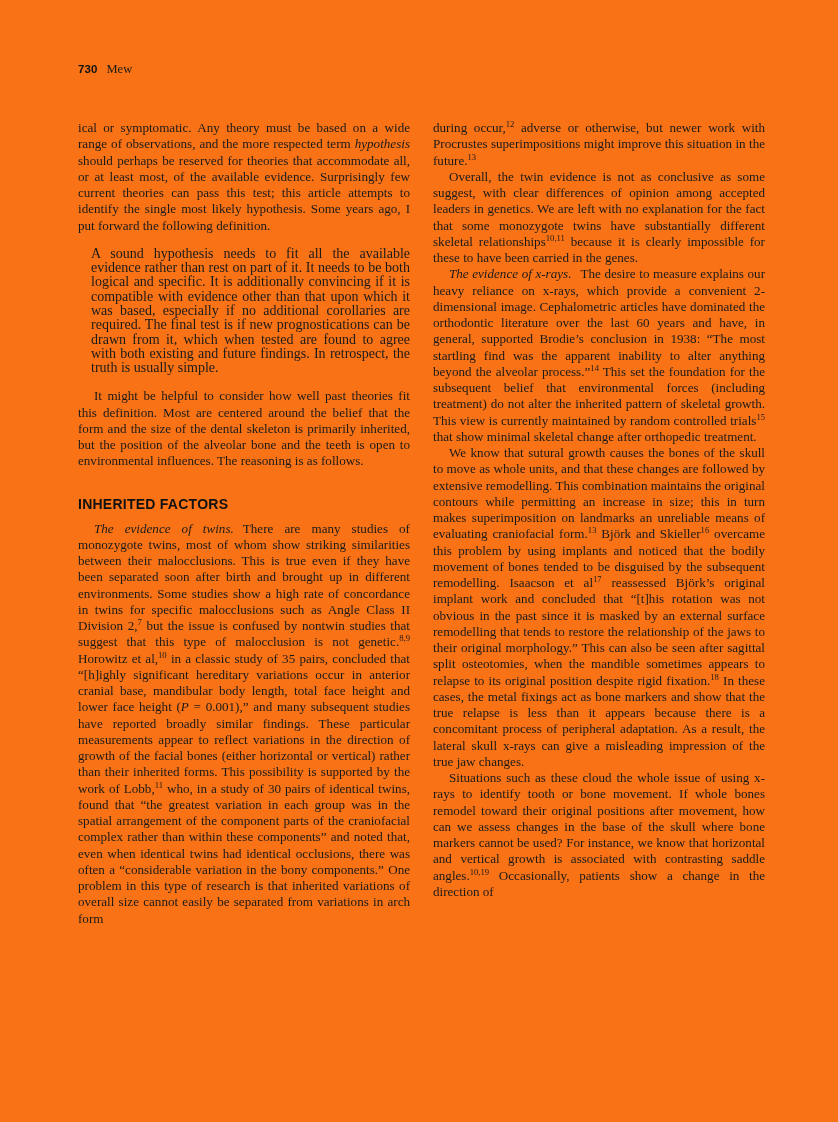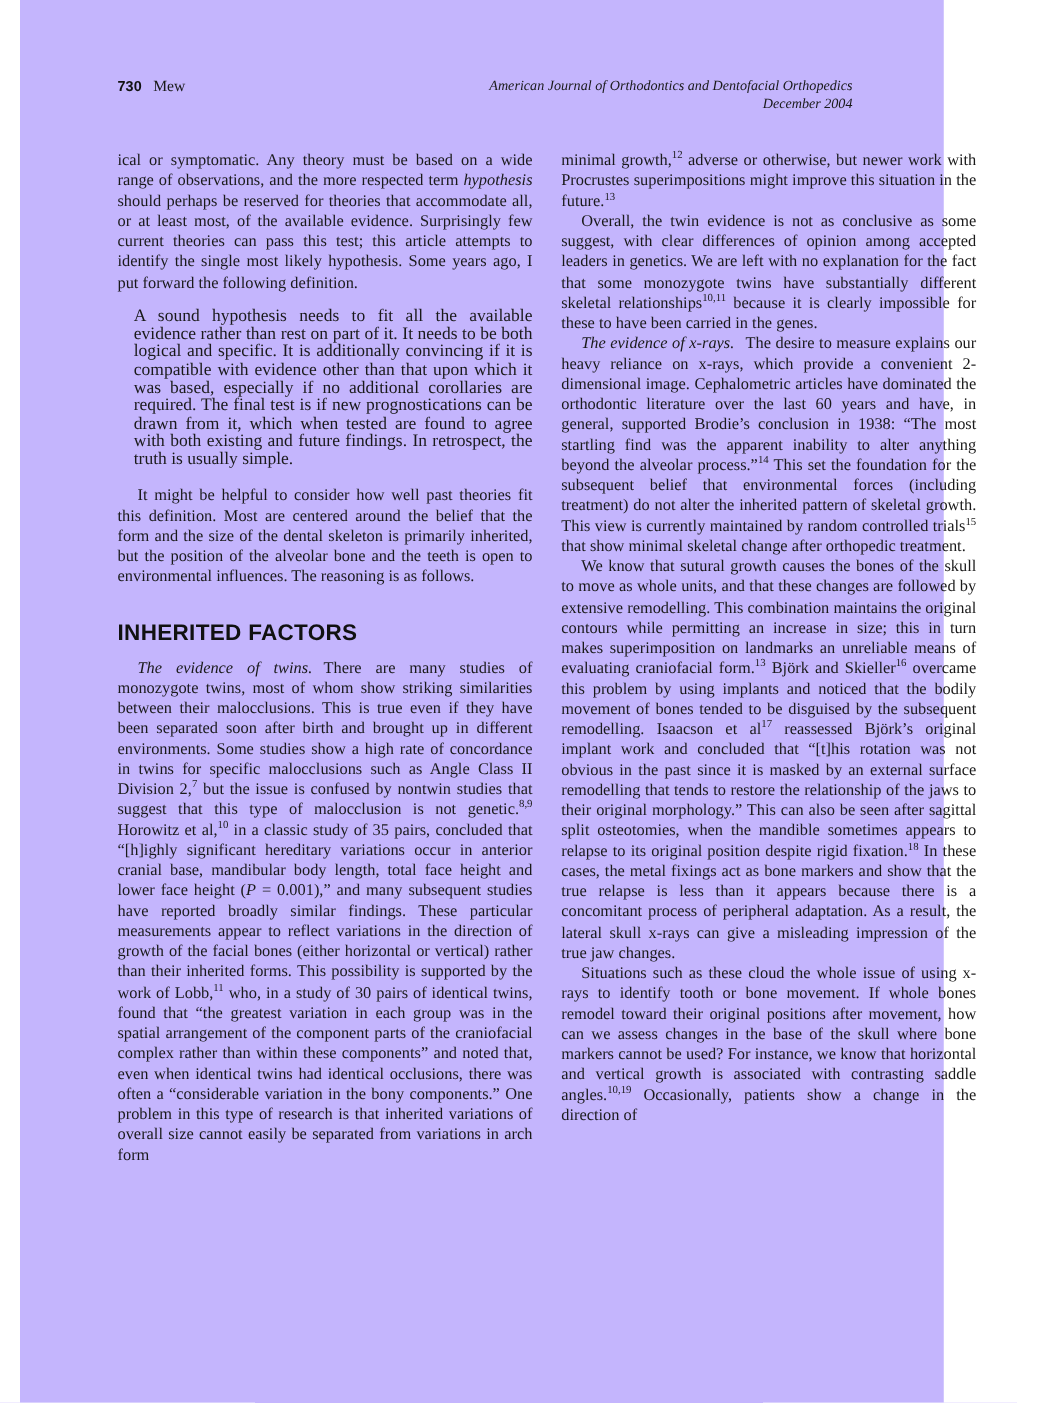--- a/index.html
+++ b/index.html
@@ -9,26 +9,25 @@
   }
   body {
     width: 838px;
     height: 1122px;
     overflow: hidden;
     font-family: "Liberation Serif", serif;
     color: #1a1a1a;
   }
   .page {
     position: relative;
-    width: 739px;
+    width: 838px;
     height: 1122px;
-    background: #c4b5fd;
+    background: #f97316;
     box-sizing: border-box;
     padding: 0;
-    margin-left: 16px;
   }
 
   
   .running-head {
     position: absolute;
     left: 78px;
     right: 73px;
     top: 62px;
     height: 40px;
     display: flex;
@@ -94,21 +93,21 @@
     color: #1a1a1a;
   }
   .quote-block {
     margin: 13px 0 13px 13px;
     width: 319px;
   }
   h2.section-head {
     margin: 26px 0 9px 0;
     font-family: "Liberation Sans", sans-serif;
     font-weight: bold;
-    font-size: 18px;
+    font-size: 14px;
     letter-spacing: 0.25px;
     color: #111;
     text-transform: uppercase;
   }
   .run-in {
     font-style: italic;
   }
   .run-in-gap {
     display: inline-block;
     width: 9px;
@@ -122,24 +121,20 @@
 </head>
 <body>
 
 <div class="page">
 
   <div class="running-head">
     <div class="rh-left">
       <span class="rh-pageno">730</span>
       <span class="rh-author">Mew</span>
     </div>
-    <div class="rh-right">
-      <div>American Journal of Orthodontics and Dentofacial Orthopedics</div>
-      <div>December 2004</div>
-    </div>
   </div>
 
   <div class="columns">
 
     <div class="col">
 
       <p class="body"><span>ical or symptomatic. Any theory must be based on a wide range of observations, and the more respected term </span><em>hypothesis</em><span> should perhaps be reserved for theories that accommodate all, or at least most, of the available evidence. Surprisingly few current theories can pass this test; this article attempts to identify the single most likely hypothesis. Some years ago, I put forward the following definition.</span></p>
 
       <div class="quote-block">
         <p class="quote">A sound hypothesis needs to fit all the available evidence rather than rest on part of it. It needs to be both logical and specific. It is additionally convincing if it is compatible with evidence other than that upon which it was based, especially if no additional corollaries are required. The final test is if new prognostications can be drawn from it, which when tested are found to agree with both existing and future findings. In retrospect, the truth is usually simple.</p>
@@ -148,21 +143,21 @@
       <p class="body indent">It might be helpful to consider how well past theories fit this definition. Most are centered around the belief that the form and the size of the dental skeleton is primarily inherited, but the position of the alveolar bone and the teeth is open to environmental influences. The reasoning is as follows.</p>
 
       <h2 class="section-head">INHERITED FACTORS</h2>
 
       <p class="body indent"><span class="run-in">The evidence of twins.</span><span class="run-in-gap"></span><span>There are many studies of monozygote twins, most of whom show striking similarities between their malocclusions. This is true even if they have been separated soon after birth and brought up in different environments. Some studies show a high rate of concordance in twins for specific malocclusions such as Angle Class II Division 2,</span><sup>7</sup><span> but the issue is confused by nontwin studies that suggest that this type of malocclusion is not genetic.</span><sup>8,9</sup><span> Horowitz et al,</span><sup>10</sup><span> in a classic study of 35 pairs, concluded that “[h]ighly significant hereditary variations occur in anterior cranial base, mandibular body length, total face height and lower face height (</span><em>P</em><span> = 0.001),” and many subsequent studies have reported broadly similar findings. These particular measurements appear to reflect variations in the direction of growth of the facial bones (either horizontal or vertical) rather than their inherited forms. This possibility is supported by the work of Lobb,</span><sup>11</sup><span> who, in a study of 30 pairs of identical twins, found that “the greatest variation in each group was in the spatial arrangement of the component parts of the craniofacial complex rather than within these components” and noted that, even when identical twins had identical occlusions, there was often a “considerable variation in the bony components.” One problem in this type of research is that inherited variations of overall size cannot easily be separated from variations in arch form</span></p>
 
     </div>
 
     <div class="col">
 
-      <p class="body"><span>minimal growth,</span><sup>12</sup><span> adverse or otherwise, but newer work with Procrustes superimpositions might improve this situation in the future.</span><sup>13</sup></p>
+      <p class="body"><span>during occur,</span><sup>12</sup><span> adverse or otherwise, but newer work with Procrustes superimpositions might improve this situation in the future.</span><sup>13</sup></p>
 
       <p class="body indent"><span>Overall, the twin evidence is not as conclusive as some suggest, with clear differences of opinion among accepted leaders in genetics. We are left with no explanation for the fact that some monozygote twins have substantially different skeletal relationships</span><sup>10,11</sup><span> because it is clearly impossible for these to have been carried in the genes.</span></p>
 
       <p class="body indent"><span class="run-in">The evidence of x-rays.</span><span class="run-in-gap"></span><span>The desire to measure explains our heavy reliance on x-rays, which provide a convenient 2-dimensional image. Cephalometric articles have dominated the orthodontic literature over the last 60 years and have, in general, supported Brodie’s conclusion in 1938: “The most startling find was the apparent inability to alter anything beyond the alveolar process.”</span><sup>14</sup><span> This set the foundation for the subsequent belief that environmental forces (including treatment) do not alter the inherited pattern of skeletal growth. This view is currently maintained by random controlled trials</span><sup>15</sup><span> that show minimal skeletal change after orthopedic treatment.</span></p>
 
       <p class="body indent"><span>We know that sutural growth causes the bones of the skull to move as whole units, and that these changes are followed by extensive remodelling. This combination maintains the original contours while permitting an increase in size; this in turn makes superimposition on landmarks an unreliable means of evaluating craniofacial form.</span><sup>13</sup><span> Björk and Skieller</span><sup>16</sup><span> overcame this problem by using implants and noticed that the bodily movement of bones tended to be disguised by the subsequent remodelling. Isaacson et al</span><sup>17</sup><span> reassessed Björk’s original implant work and concluded that “[t]his rotation was not obvious in the past since it is masked by an external surface remodelling that tends to restore the relationship of the jaws to their original morphology.” This can also be seen after sagittal split osteotomies, when the mandible sometimes appears to relapse to its original position despite rigid fixation.</span><sup>18</sup><span> In these cases, the metal fixings act as bone markers and show that the true relapse is less than it appears because there is a concomitant process of peripheral adaptation. As a result, the lateral skull x-rays can give a misleading impression of the true jaw changes.</span></p>
 
       <p class="body indent"><span>Situations such as these cloud the whole issue of using x-rays to identify tooth or bone movement. If whole bones remodel toward their original positions after movement, how can we assess changes in the base of the skull where bone markers cannot be used? For instance, we know that horizontal and vertical growth is associated with contrasting saddle angles.</span><sup>10,19</sup><span> Occasionally, patients show a change in the direction of</span></p>
 
     </div>

